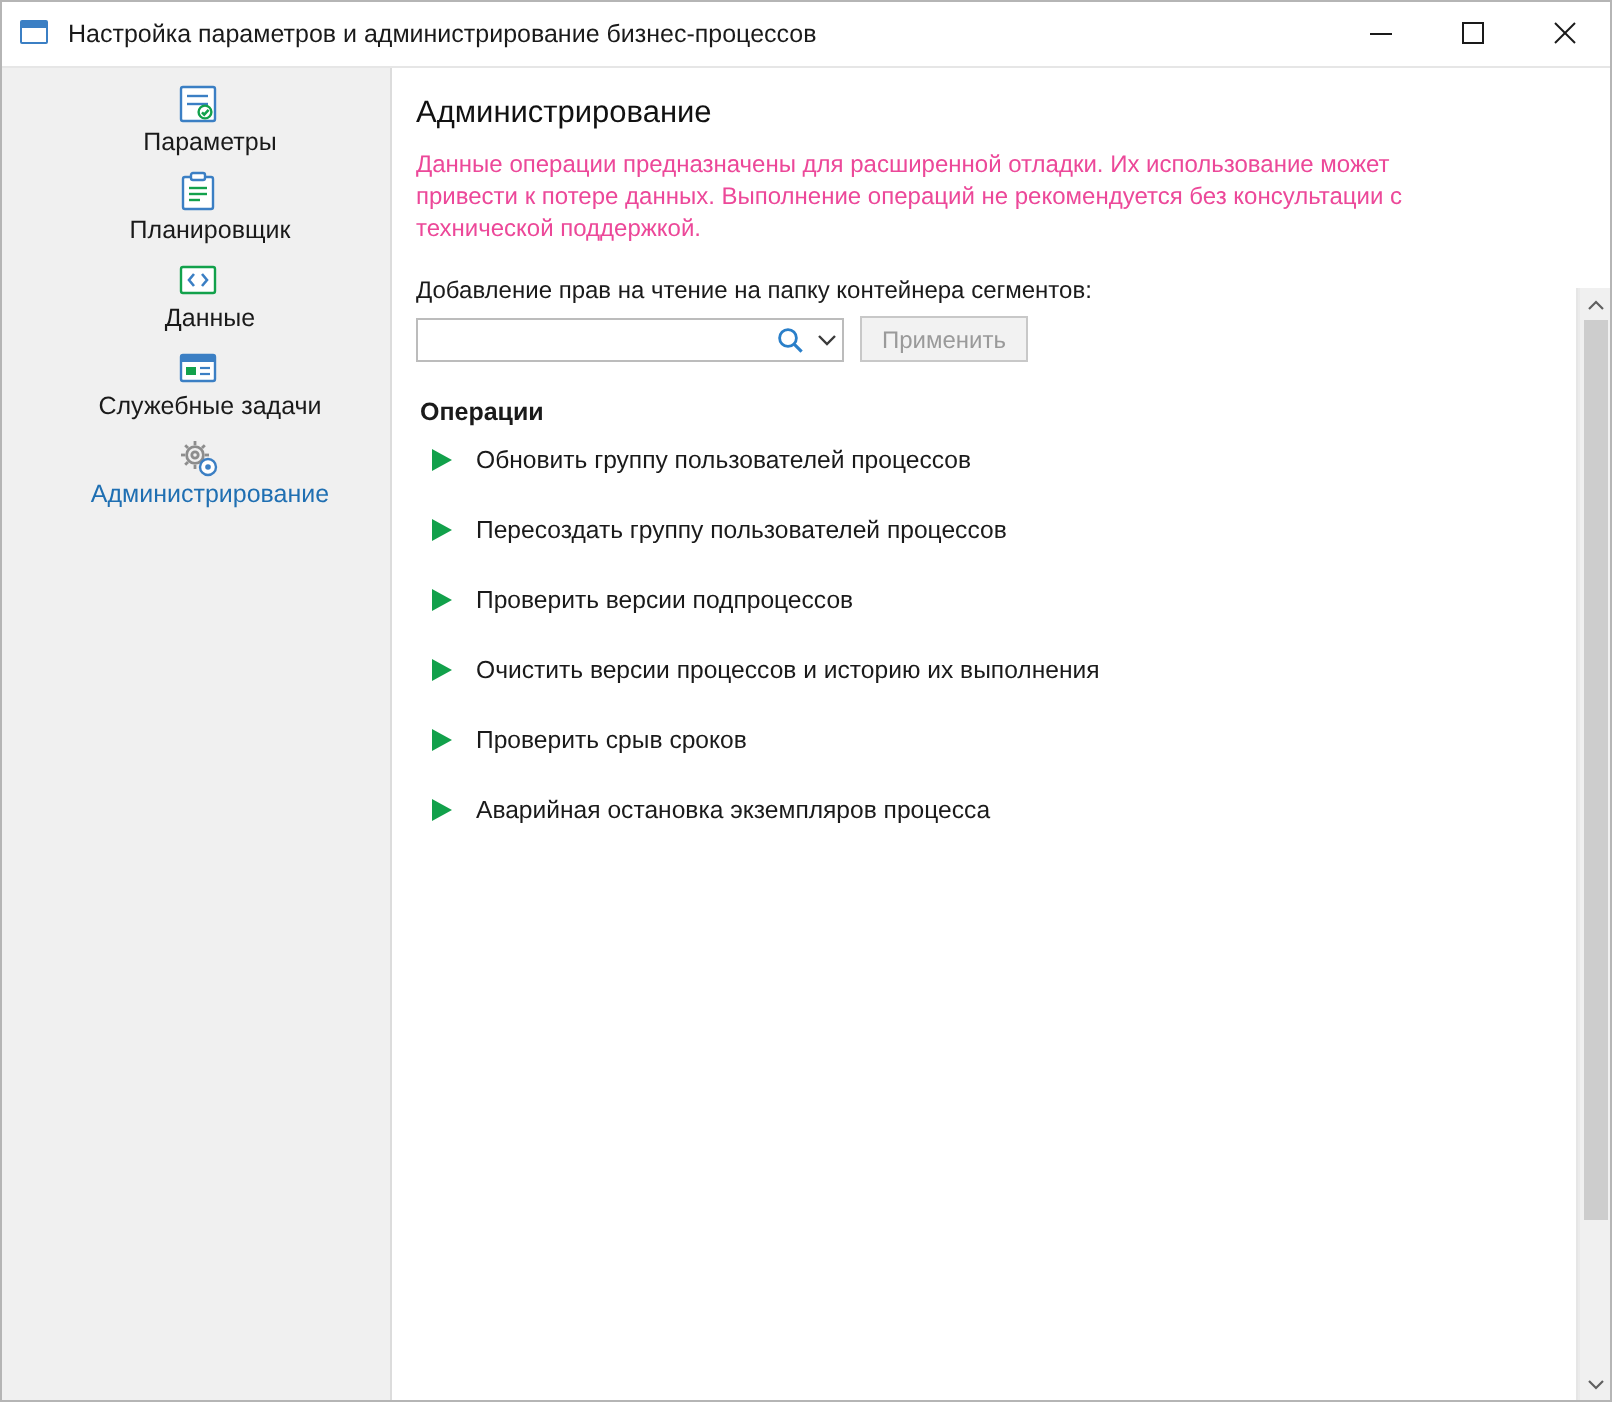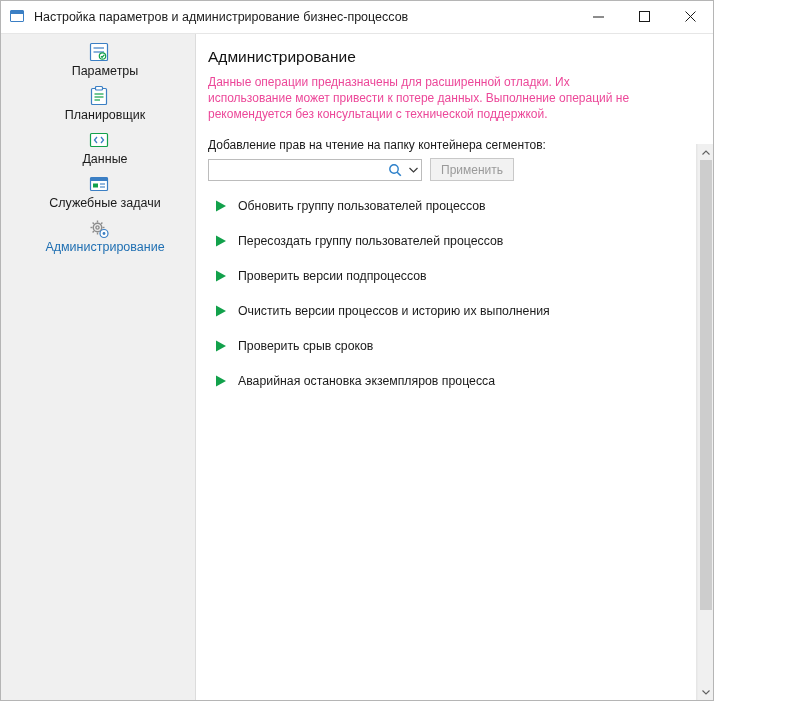--- a/index.html
+++ b/index.html
@@ -9,21 +9,21 @@
   body {
     width: 806px;
     height: 701px;
     font-family: "Liberation Sans", sans-serif;
     font-size: 12px;
     color: #1a1a1a;
     background: #ffffff;
     overflow: hidden;
   }
   .window {
-    width: 714px;
+    width: 806px;
     height: 701px;
     box-sizing: border-box;
     border: 1px solid #b5b5b5;
     display: flex;
     flex-direction: column;
     background: #ffffff;
   }
   
   .titlebar {
     height: 32px;
@@ -393,20 +393,21 @@
             </span>
             <span class="drop-btn">
               <svg width="9" height="6" viewBox="0 0 9 6">
                 <path d="M0.5 1 L4.5 5 L8.5 1" fill="none" stroke="#3a3a3a" stroke-width="1.2"></path>
               </svg>
             </span>
           </div>
           <button class="btn">Применить</button>
         </div>
 
+        <div class="section-title">Операции</div>
 
         <ul class="op-list">
           <li class="op-item">
             <span class="op-arrow">
               <svg width="14" height="14" viewBox="0 0 14 14">
                   <path d="M2 1.5 L12 7 L2 12.5 Z" fill="#12a14b"></path>
                 </svg>
             </span>
             <span class="op-label">Обновить группу пользователей процессов</span>
           </li>

